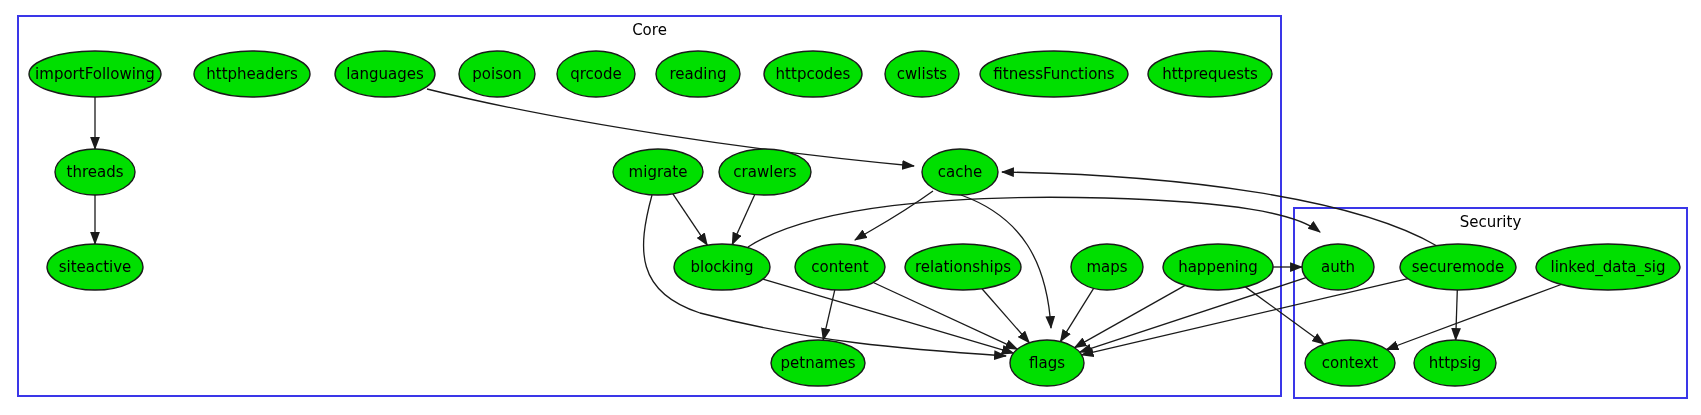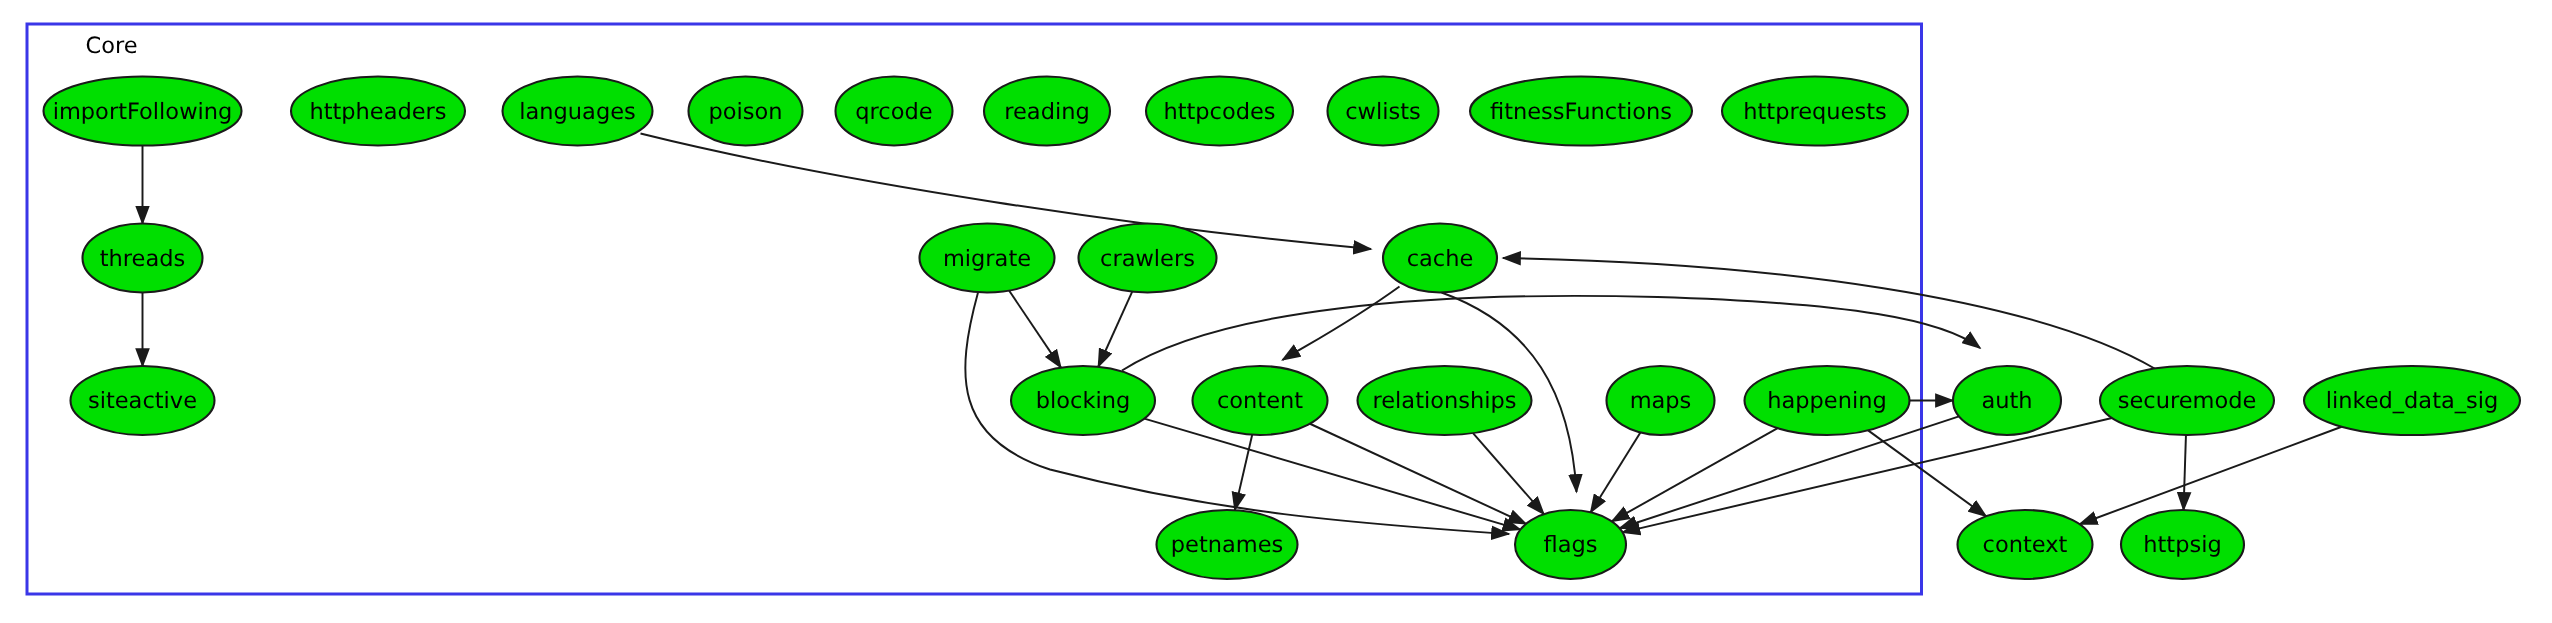--- a/index.html
+++ b/index.html
@@ -18,24 +18,24 @@
   .cluster {
     position: absolute;
     border: 2px solid #3a36e8;
     box-sizing: border-box;
   }
   .cluster-label {
     position: absolute;
     top: 4px;
     left: 0;
     width: 100%;
+    text-align: center;
     font-size: 15px;
     color: #000000;
     white-space: nowrap;
-    margin-left: 38px;
   }
   #graph-svg {
     position: absolute;
     left: 0;
     top: 0;
     z-index: 2;
   }
   .cluster { z-index: 1; }
   text.node-label {
     font-family: "DejaVu Sans", sans-serif;
@@ -44,20 +44,23 @@
 </style>
 </head>
 <body>
 
 <div class="canvas">
 
   <div class="cluster" style="left:17px; top:15px; width:1265px; height:382px;">
     <span class="cluster-label">Core</span>
   </div>
 
+  <div class="cluster" style="left:1293px; top:207px; width:395px; height:192px;">
+    <span class="cluster-label">Security</span>
+  </div>
 
   <svg id="graph-svg" width="1701" height="415" viewBox="0 0 1701 415">
     <defs>
       <marker id="arrow" viewBox="0 0 12 9" markerWidth="13" markerHeight="10" refX="11" refY="4.5" orient="auto" markerUnits="userSpaceOnUse">
         <path d="M 0 0 L 12 4.5 L 0 9 z" fill="#1a1a1a"></path>
       </marker>
     </defs>
     <g id="edge-layer">
         <path d="M 95.0 97.0 L 95.0 149.0" fill="none" stroke="#1a1a1a" stroke-width="1.3" marker-end="url(#arrow)"></path>
         <path d="M 95.0 195.0 L 95.0 244.0" fill="none" stroke="#1a1a1a" stroke-width="1.3" marker-end="url(#arrow)"></path>

